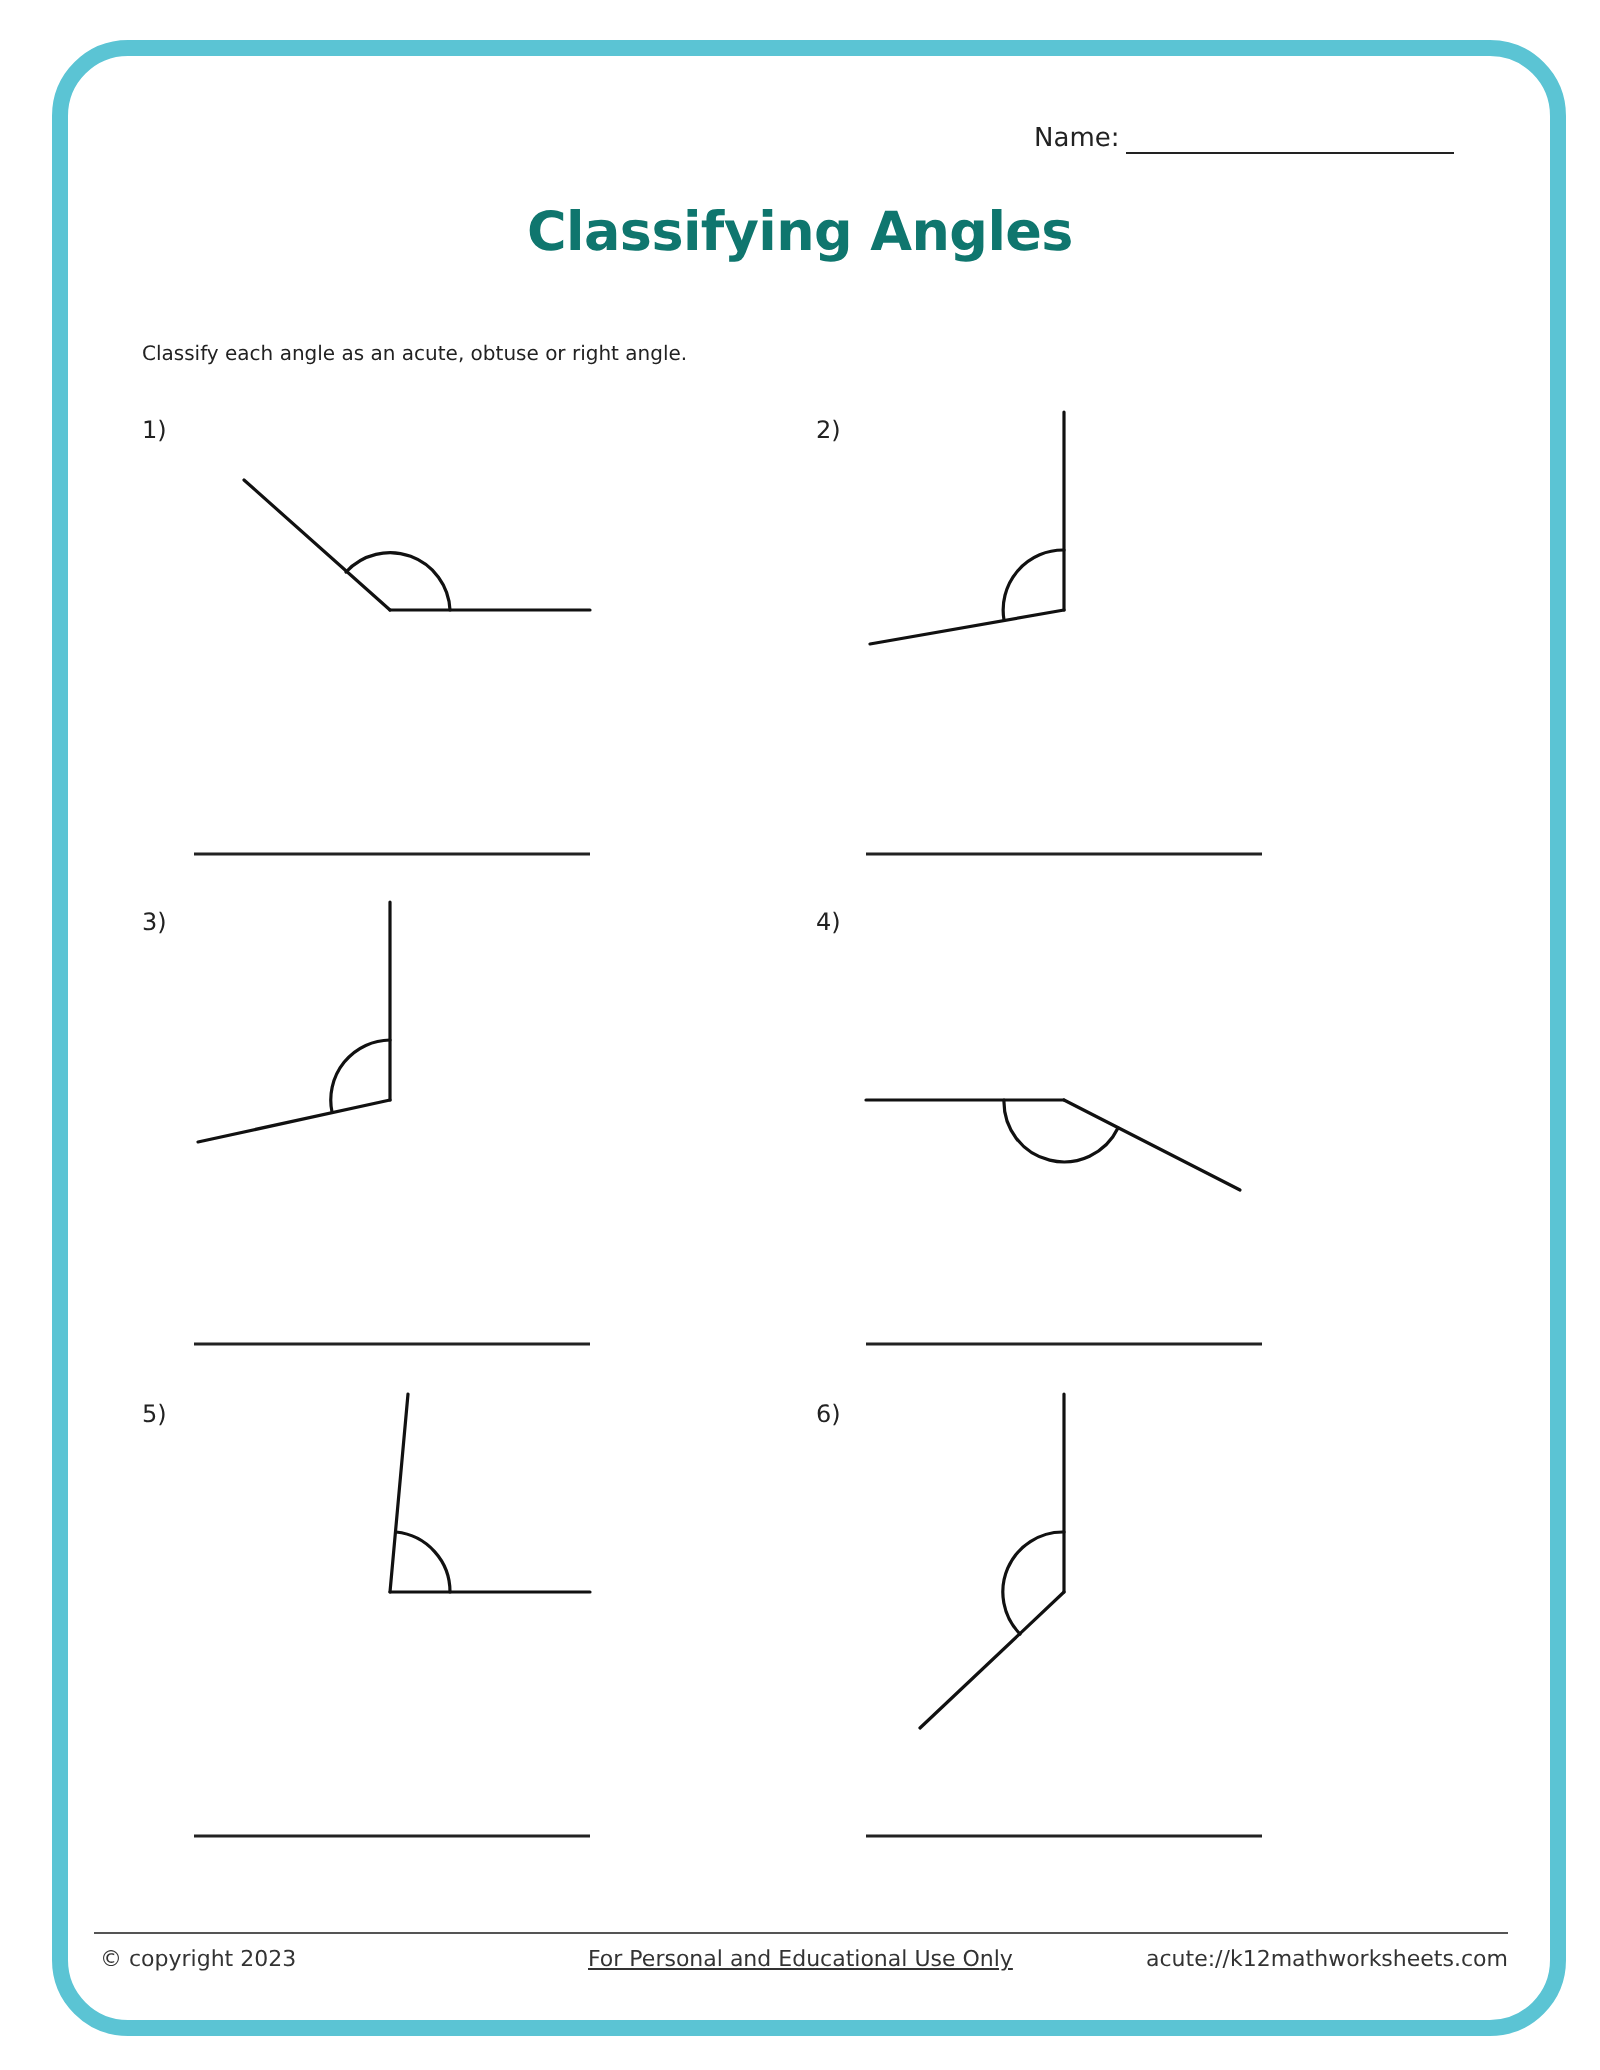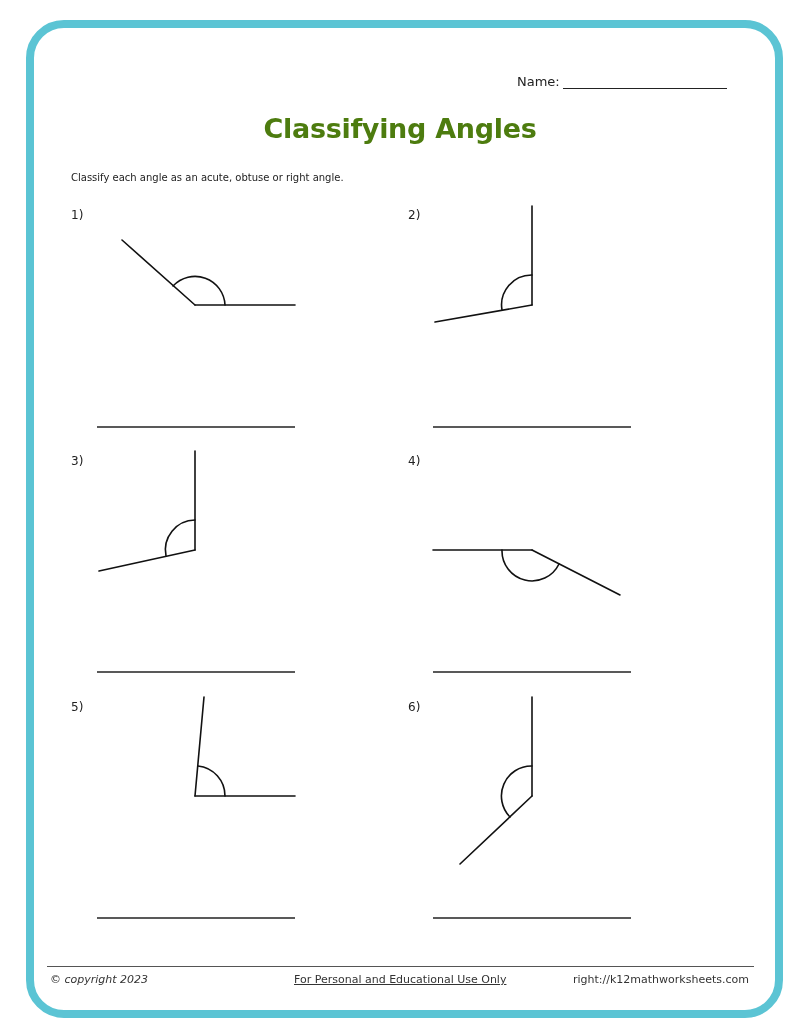--- a/index.html
+++ b/index.html
@@ -1,25 +1,25 @@
 <!DOCTYPE html>
 <html><head>
 <meta charset="utf-8">
 <style>
   html, body { margin: 0; padding: 0; background: #ffffff; }
   body { width: 800px; height: 1035px; position: relative; overflow: hidden;
          font-family: "DejaVu Sans", sans-serif; color: #111; }
   .frame { position: absolute; left: 26px; top: 20px; width: 741px; height: 982px;
            border: 8px solid #5bc4d4; border-radius: 38px; box-sizing: content-box; }
   .name-row { position: absolute; top: 62px; left: 517px; font-size: 13px; color: #222;
-              display: flex; align-items: flex-end; margin-top: 12px; }
+              display: flex; align-items: flex-end; }
   .name-line { display: inline-block; width: 164px; border-bottom: 1px solid #222;
                margin-left: 3px; height: 12px; }
-  .title { position: absolute; top: 113px; left: 0; width: 800px; text-align: center;
-           font-size: 27px; font-weight: bold; color: #4d7c0f; letter-spacing: -0.3px; }
+  .title { position: absolute; top: 101px; left: 0; width: 800px; text-align: center;
+           font-size: 27px; font-weight: bold; color: #0f766e; letter-spacing: -0.3px; }
   .instructions { position: absolute; top: 172px; left: 71px; font-size: 10px; color: #222; }
   .qnum { position: absolute; font-size: 12px; color: #222; }
   svg.angles { position: absolute; left: 0; top: 0; }
   .footer-rule { position: absolute; left: 47px; width: 707px; top: 966px; height: 0;
                  border-top: 1.5px solid #555; }
   .footer { position: absolute; top: 973px; font-size: 11px; color: #333; }
 </style>
 </head>
 <body>
 
@@ -84,15 +84,15 @@
     <line x1="97" y1="427" x2="295" y2="427"></line>
     <line x1="433" y1="427" x2="631" y2="427"></line>
     <line x1="97" y1="672" x2="295" y2="672"></line>
     <line x1="433" y1="672" x2="631" y2="672"></line>
     <line x1="97" y1="918" x2="295" y2="918"></line>
     <line x1="433" y1="918" x2="631" y2="918"></line>
   </g>
 </svg>
 
 <div class="footer-rule"></div>
-<div class="footer" style="left:50px;font-style:italic;">© copyright 2023</div>
+<div class="footer" style="left:50px;">© copyright 2023</div>
 <div class="footer" style="left:294px;text-decoration:underline;">For Personal and Educational Use Only</div>
-<div class="footer" style="left:573px;">right://k12mathworksheets.com</div>
+<div class="footer" style="left:573px;">acute://k12mathworksheets.com</div>
 
 </body></html>

